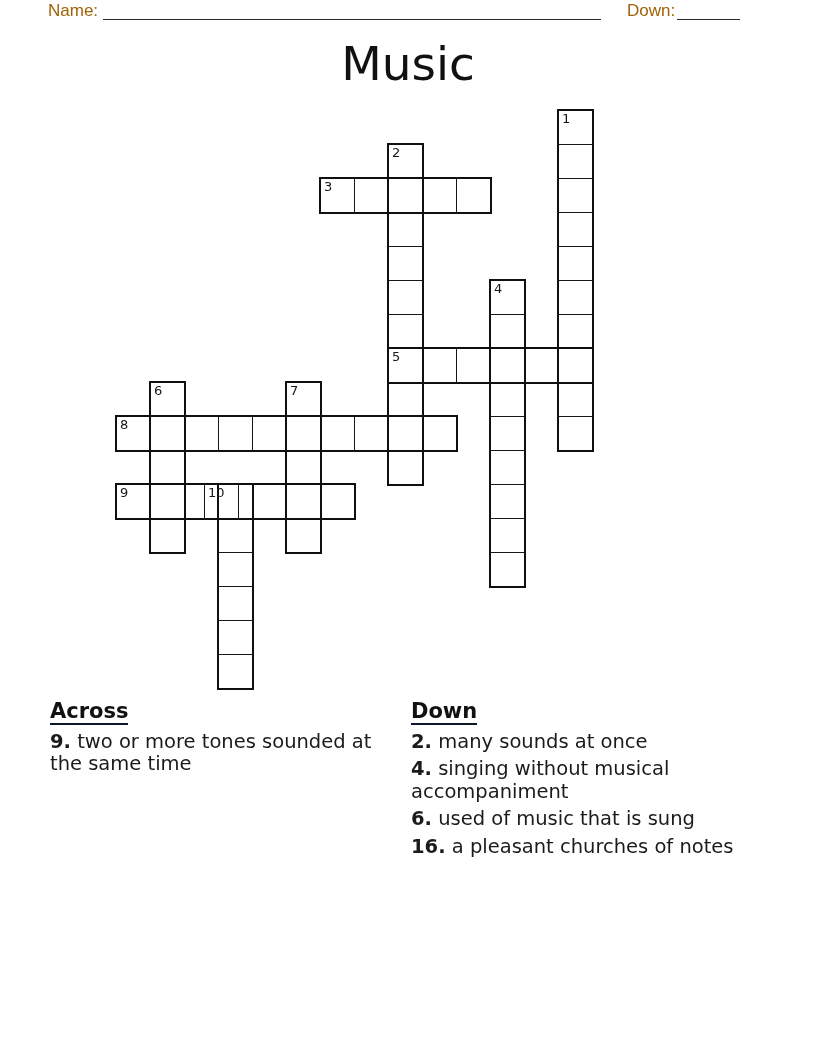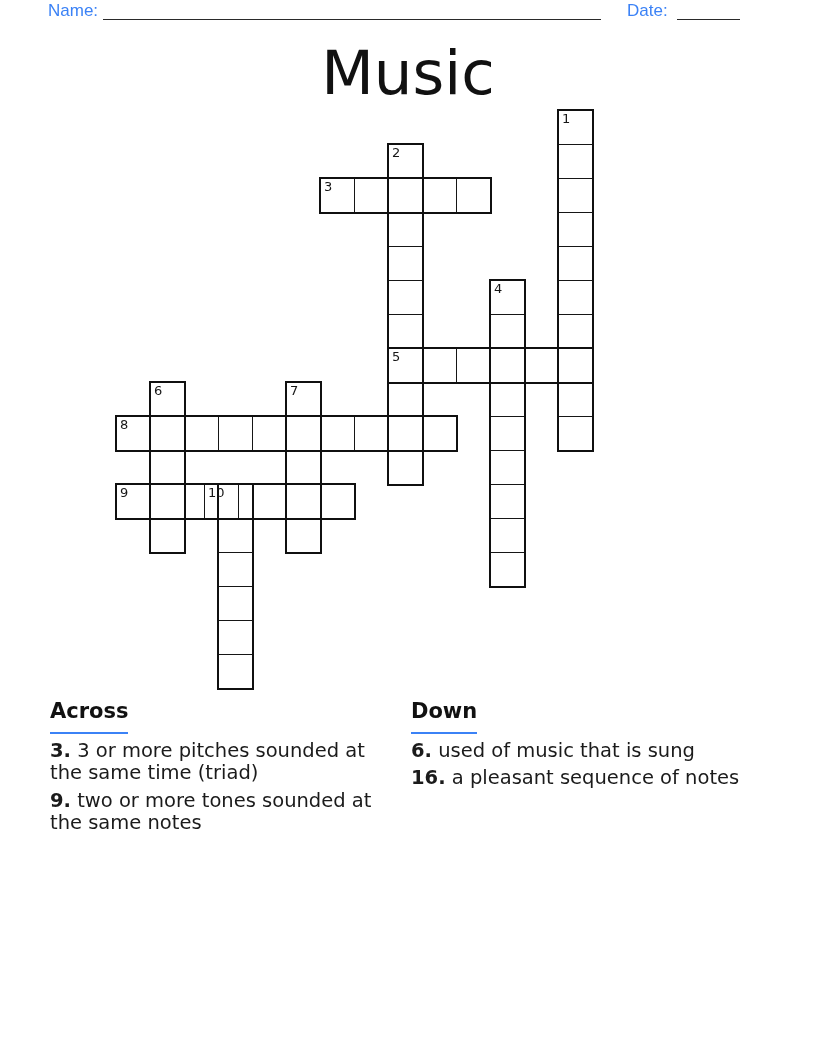--- a/index.html
+++ b/index.html
@@ -3,33 +3,33 @@
 <meta charset="utf-8">
 <style>
   html,body{margin:0;padding:0;}
   body{
     width:816px;height:1056px;position:relative;background:#ffffff;
     color:#151515;font-family:"DejaVu Sans",sans-serif;overflow:hidden;
   }
   
   .hdr-label{
     position:absolute;top:1px;font-family:"Liberation Sans",sans-serif;
-    font-size:17px;line-height:20px;color:#3b82f6;
+    font-size:17px;line-height:20px;color:#a16207;
   }
   #name-label{left:48px;}
   #date-label{left:627px;}
   .blank-rule{
     position:absolute;top:0;height:19px;border-bottom:1.6px solid #2a2a2a;
   }
   #name-rule{left:103px;width:498px;}
   #date-rule{left:677px;width:63px;}
   
   #title{
     position:absolute;left:0;right:0;top:36px;margin:0;text-align:center;
-    font-size:61px;line-height:1.2;font-weight:500;color:#111;letter-spacing:0px;
+    font-size:47px;line-height:1.2;font-weight:500;color:#111;letter-spacing:0px;
   }
   
   #grid{position:absolute;left:116px;top:110px;}
   .cell{
     position:absolute;width:35px;height:35px;box-sizing:border-box;
     border:1px solid #161616;background:#ffffff;
   }
   .cell-num{
     position:absolute;left:3px;top:1px;font-size:13px;line-height:14px;
     color:#161616;font-family:"DejaVu Sans",sans-serif;
@@ -37,31 +37,31 @@
   .entry-outline{
     position:absolute;box-sizing:border-box;border:2px solid #101010;
     background:transparent;pointer-events:none;
   }
   
   .clue-col{position:absolute;top:700px;font-size:19.5px;line-height:22.4px;color:#1b1b1b;}
   #across-col{left:50px;width:334px;}
   #down-col{left:411px;width:354px;}
   .clue-heading{
     display:inline-block;margin:0 0 6px 0;font-size:21px;line-height:23px;
-    font-weight:bold;border-bottom:2px solid #3b82f6;padding-bottom:9px;color:#111;
+    font-weight:bold;border-bottom:2px solid #0f172a;padding-bottom:0;color:#111;
   }
   .clue{margin:0 0 5px 0;}
   .clue b{font-weight:bold;}
 </style>
 </head>
 <body>
 
 <span class="hdr-label" id="name-label">Name:</span>
 <span class="blank-rule" id="name-rule"></span>
-<span class="hdr-label" id="date-label">Date:</span>
+<span class="hdr-label" id="date-label">Down:</span>
 <span class="blank-rule" id="date-rule"></span>
 
 <h1 id="title">Music</h1>
 
 <div id="grid">
     <div class="cell" style="left: 442px; top: 0px;">
       <span class="cell-num">1</span>
     </div>
     <div class="cell" style="left: 442px; top: 34px;"></div>
     <div class="cell" style="left: 442px; top: 68px;"></div>
@@ -151,23 +151,24 @@
     <div class="entry-outline" style="left: 33px; top: 271px; width: 37px; height: 173px;"></div>
     <div class="entry-outline" style="left: 169px; top: 271px; width: 37px; height: 173px;"></div>
     <div class="entry-outline" style="left: -1px; top: 305px; width: 343px; height: 37px;"></div>
     <div class="entry-outline" style="left: -1px; top: 373px; width: 241px; height: 37px;"></div>
     <div class="entry-outline" style="left: 101px; top: 373px; width: 37px; height: 207px;"></div>
   </div>
 
 <div class="clue-col" id="across-col">
   <h2 class="clue-heading">Across</h2>
   <div id="across-list">
-      <p class="clue"><b>3.</b><span> 3 or more pitches sounded at the same time (triad)</span></p>
-      <p class="clue"><b>9.</b><span> two or more tones sounded at the same notes</span></p>
+      <p class="clue"><b>9.</b><span> two or more tones sounded at the same time</span></p>
     </div>
 </div>
 <div class="clue-col" id="down-col">
   <h2 class="clue-heading">Down</h2>
   <div id="down-list">
+      <p class="clue"><b>2.</b><span> many sounds at once</span></p>
+      <p class="clue"><b>4.</b><span> singing without musical accompaniment</span></p>
       <p class="clue"><b>6.</b><span> used of music that is sung</span></p>
-      <p class="clue"><b>16.</b><span> a pleasant sequence of notes</span></p>
+      <p class="clue"><b>16.</b><span> a pleasant churches of notes</span></p>
     </div>
 </div>
 
 </body></html>

